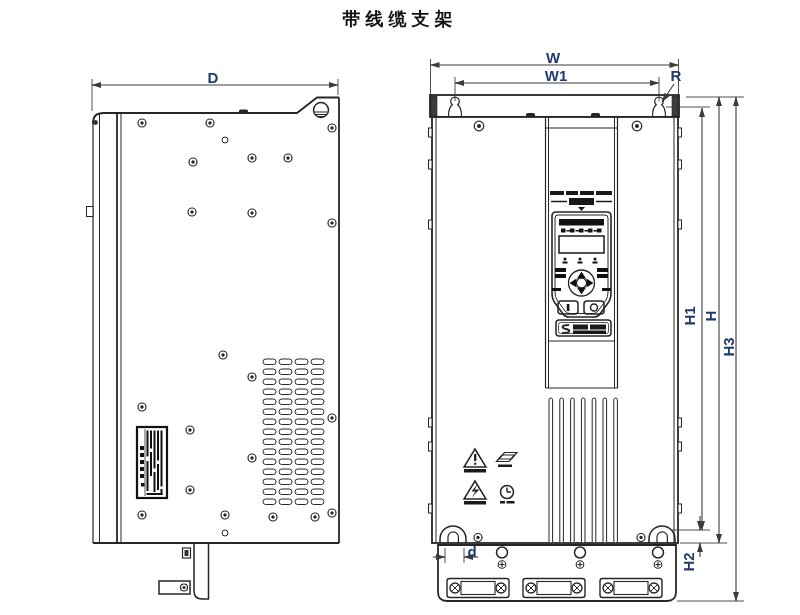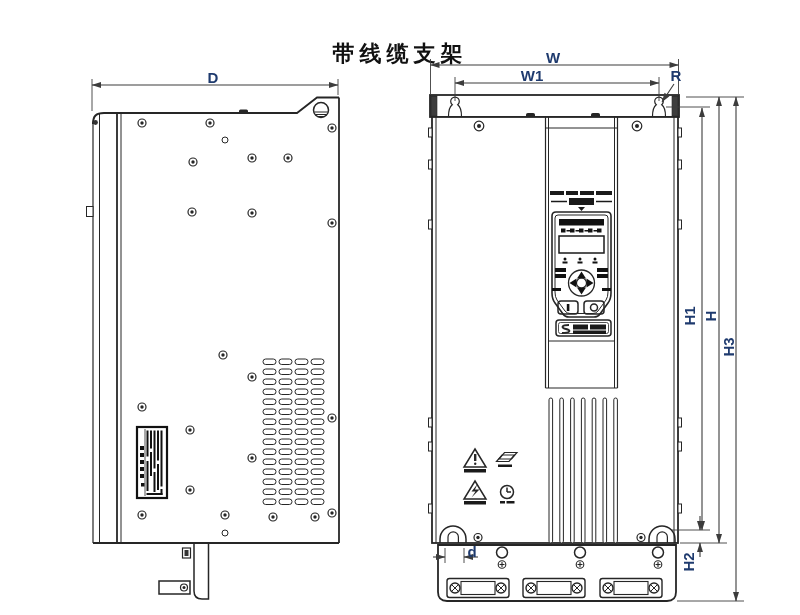--- a/index.html
+++ b/index.html
@@ -1,19 +1,19 @@
 <!DOCTYPE html>
 <html><head>
 <meta charset="utf-8">
 <style>
   html,body{margin:0;padding:0;background:#fff;}
   .stage{position:relative;width:800px;height:615px;background:#fff;overflow:hidden;
          font-family:"Liberation Sans","DejaVu Sans",sans-serif;}
   .title{position:absolute;top:7px;left:0;right:0;text-align:center;
-         font-size:22px;font-weight:600;letter-spacing:5px;color:#111;margin-top:32px;}
+         font-size:18px;font-weight:600;letter-spacing:5px;color:#111;}
   .dim{position:absolute;transform:translate(-50%,-50%);
        font-size:15px;font-weight:700;color:#1e3a6e;white-space:nowrap;line-height:1;}
   .dim.rot{transform:translate(-50%,-50%) rotate(-90deg);}
   svg{position:absolute;left:0;top:0;}
 </style>
 </head>
 <body>
 
 <div class="stage">
 
@@ -410,21 +410,21 @@
         <line x1="445" y1="548" x2="445" y2="563" stroke-width="0.9"></line>
         <line x1="464" y1="548" x2="464" y2="563" stroke-width="0.9"></line>
         <line x1="433" y1="557" x2="445" y2="557" marker-end="url(#arw)"></line>
         <line x1="478" y1="557" x2="464" y2="557" marker-end="url(#arw)"></line>
       </g>
     </g>
   </svg>
 
   <span class="dim" style="left:213px;top:77px">D</span>
   <span class="dim" style="left:553px;top:57px">W</span>
-  <span class="dim" style="left:532px;top:75px">W1</span>
+  <span class="dim" style="left:556px;top:75px">W1</span>
   <span class="dim" style="left:676px;top:75px">R</span>
   <span class="dim rot" style="left:689px;top:316px">H1</span>
   <span class="dim rot" style="left:710px;top:316px">H</span>
   <span class="dim rot" style="left:728px;top:347px">H3</span>
   <span class="dim rot" style="left:688px;top:562px">H2</span>
   <span class="dim" style="left:472px;top:551px">d</span>
 
 </div>
 
 </body></html>

